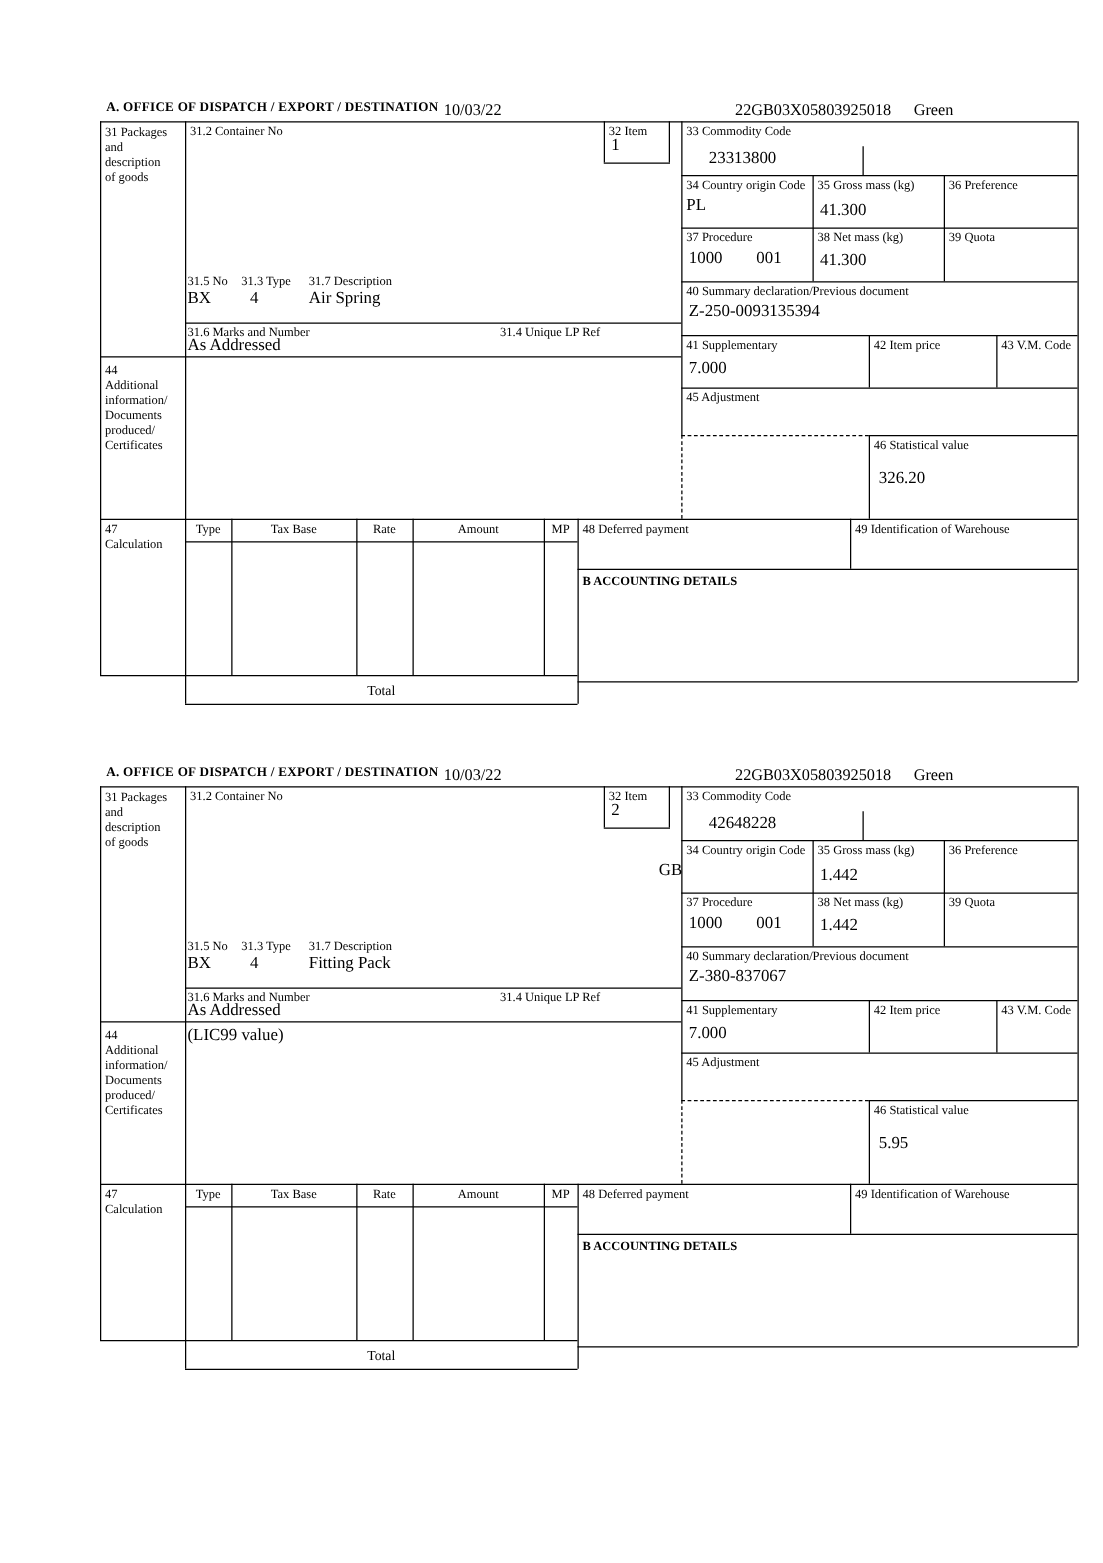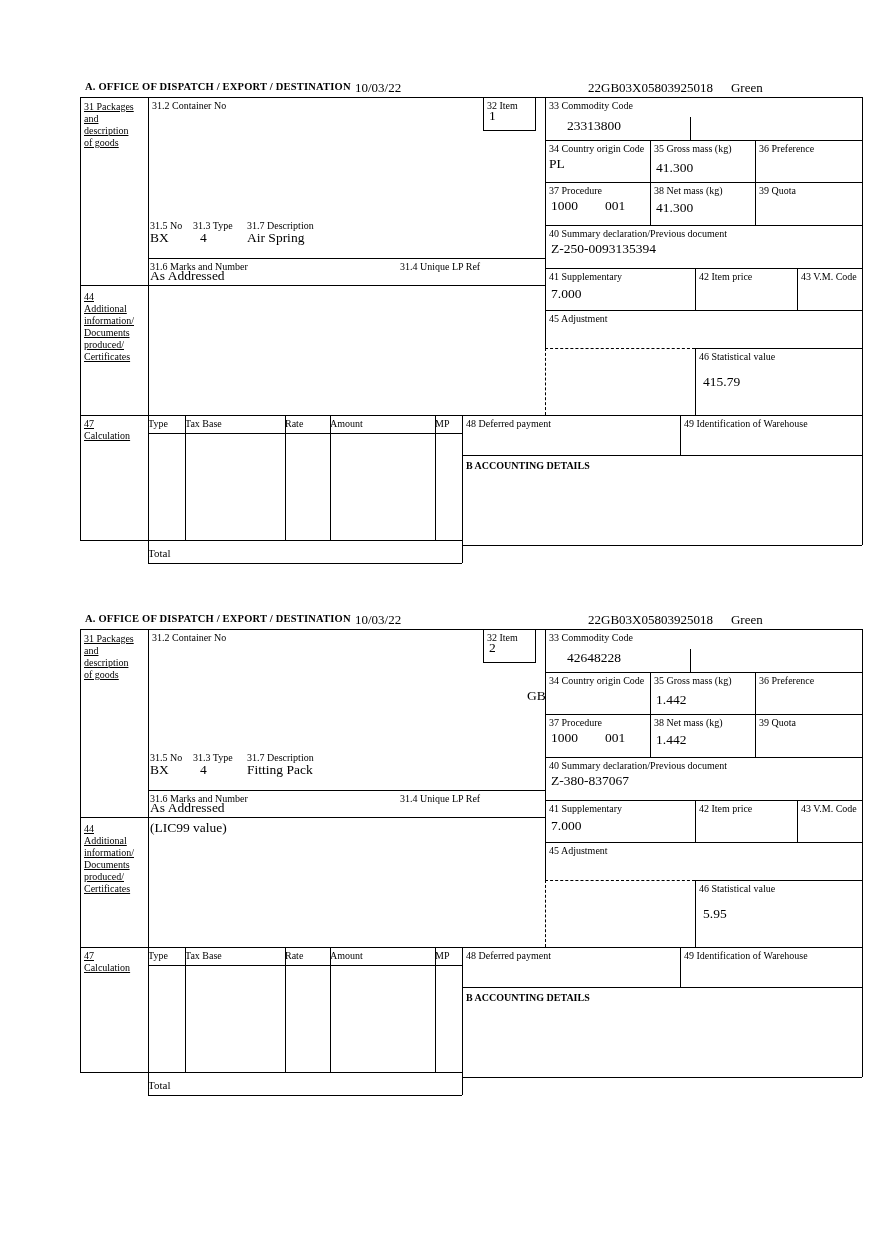--- a/index.html
+++ b/index.html
@@ -6,22 +6,22 @@
   html,body { background:#fff; }
   body { font-family:"Liberation Serif", serif; color:#000; }
   .sheet { position:relative; width:882px; height:1250px; background:#fff; overflow:hidden; }
   .block { position:absolute; left:0; width:882px; height:500px; }
   .hl, .vl { position:absolute; background:#000; }
   .hl { height:1px; }
   .vl { width:1px; }
   .hl.dashed { height:0; background:none; border-top:1px dashed #000; }
   .vl.dashed { width:0; background:none; border-left:1px dashed #000; }
   .lbl { position:absolute; font-size:10px; line-height:1.2; }
-  .pre { white-space:pre-line;text-decoration:underline; }
-  .ctr { }
+  .pre { white-space:pre-line; }
+  .ctr { text-align:center; }
   .bold { font-weight:bold; }
   .val { position:absolute; font-size:13.5px; line-height:1.1; }
   .hdr-title { position:absolute; left:85px; top:1px; font-size:10.5px; font-weight:bold; letter-spacing:0.2px; }
   .hdr-date { position:absolute; left:355px; top:0; font-size:13px; }
   .hdr-ref { position:absolute; left:588px; top:0; font-size:13px; display:flex; gap:18px; }
 </style>
 </head>
 <body>
 
 <div class="sheet">
@@ -121,21 +121,21 @@
     <div class="val" style="left:656px;top:81px">41.300</div>
     <div class="val" style="left:551px;top:119px">1000</div>
     <div class="val" style="left:605px;top:119px">001</div>
     <div class="val" style="left:656px;top:121px">41.300</div>
     <div class="val" style="left:551px;top:162px">Z-250-0093135394</div>
     <div class="val" style="left:150px;top:151px">BX</div>
     <div class="val" style="left:200px;top:151px">4</div>
     <div class="val" style="left:247px;top:151px">Air Spring</div>
     <div class="val" style="left:150px;top:189px">As Addressed</div>
     <div class="val" style="left:551px;top:207px">7.000</div>
-    <div class="val" style="left:703px;top:295px">415.79</div>
+    <div class="val" style="left:703px;top:295px">326.20</div>
     <div class="val" style="left:150px;top:209px"></div>
   </section>
 
   <section class="block" style="top:612px">
     <div class="hdr-title">A.  OFFICE OF DISPATCH / EXPORT / DESTINATION</div>
     <div class="hdr-date">10/03/22</div>
     <div class="hdr-ref">
       <span>22GB03X05803925018</span>
       <span>Green</span>
     </div>

